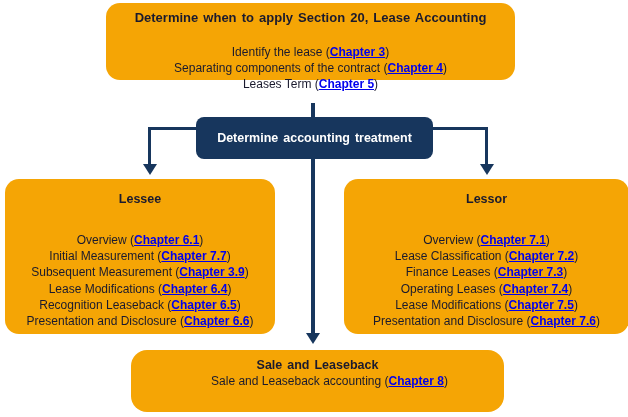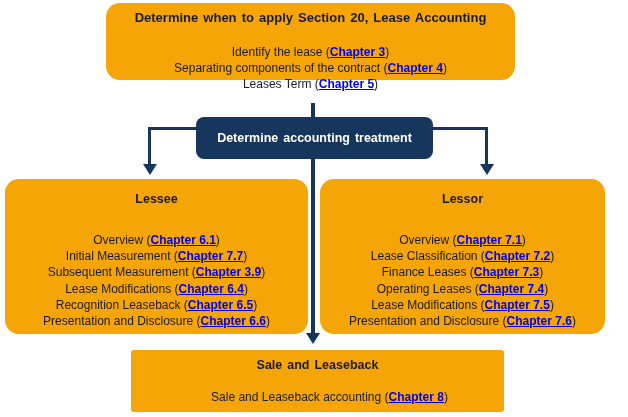--- a/index.html
+++ b/index.html
@@ -27,25 +27,25 @@
   .box-title {
     font-weight: bold;
     font-size: 12.5px;
     line-height: 16px;
     word-spacing: 1.5px;
   }
   .top-box    { left: 106px; top: 3px;   width: 409px; height: 77px; padding-top: 7px; }
   .top-box .box-title { font-size: 13px; }
   .top-box .box-items { margin-top: 18px; }
   .side-box   { top: 179px; height: 155px; padding-top: 12px; }
-  .lessee-box { left: 5px;   width: 303px; }
-  .lessor-box { left: 320px; width: 285px; }
+  .lessee-box { left: 5px;   width: 270px; }
+  .lessor-box { left: 344px; width: 285px; }
   .side-box .box-items { margin-top: 25px; }
-  .bottom-box { left: 131px; top: 350px; width: 373px; height: 62px; padding-top: 7px; border-radius: 3px; }
-  .bottom-box .box-items { margin-top: 16px; padding-left: 24px; }
+  .bottom-box { left: 131px; top: 350px; width: 373px; height: 62px; padding-top: 7px; border-radius: 16px; }
+  .bottom-box .box-items { margin-top: 0; padding-left: 24px; }
   .item-line {
     font-size: 12px;
     line-height: 16.2px;
     white-space: nowrap;
   }
   .chapter-link {
     color: var(--color-link, #0000EE);
     font-weight: bold;
     text-decoration: underline;
     cursor: pointer;

